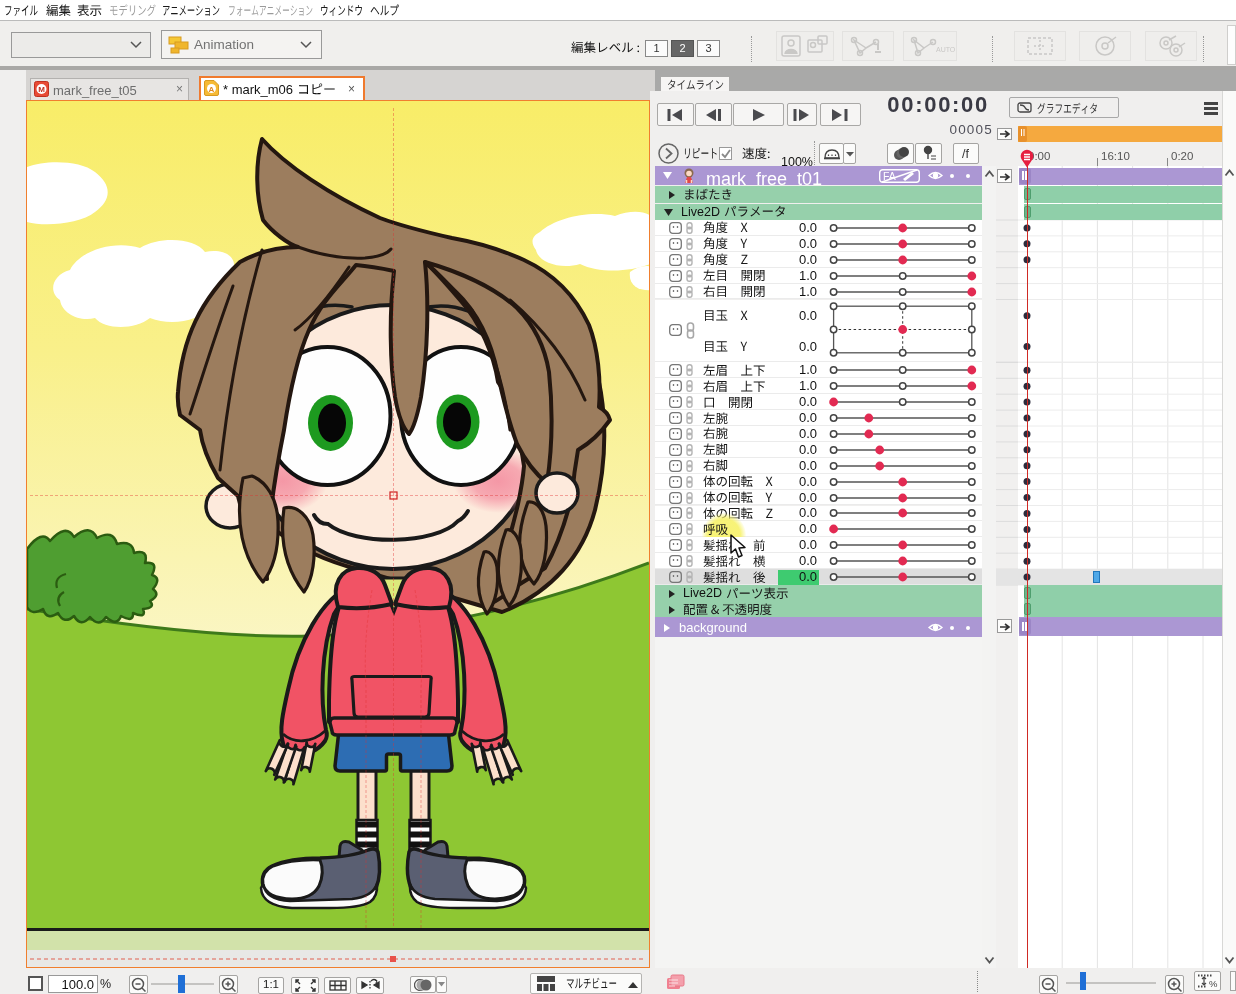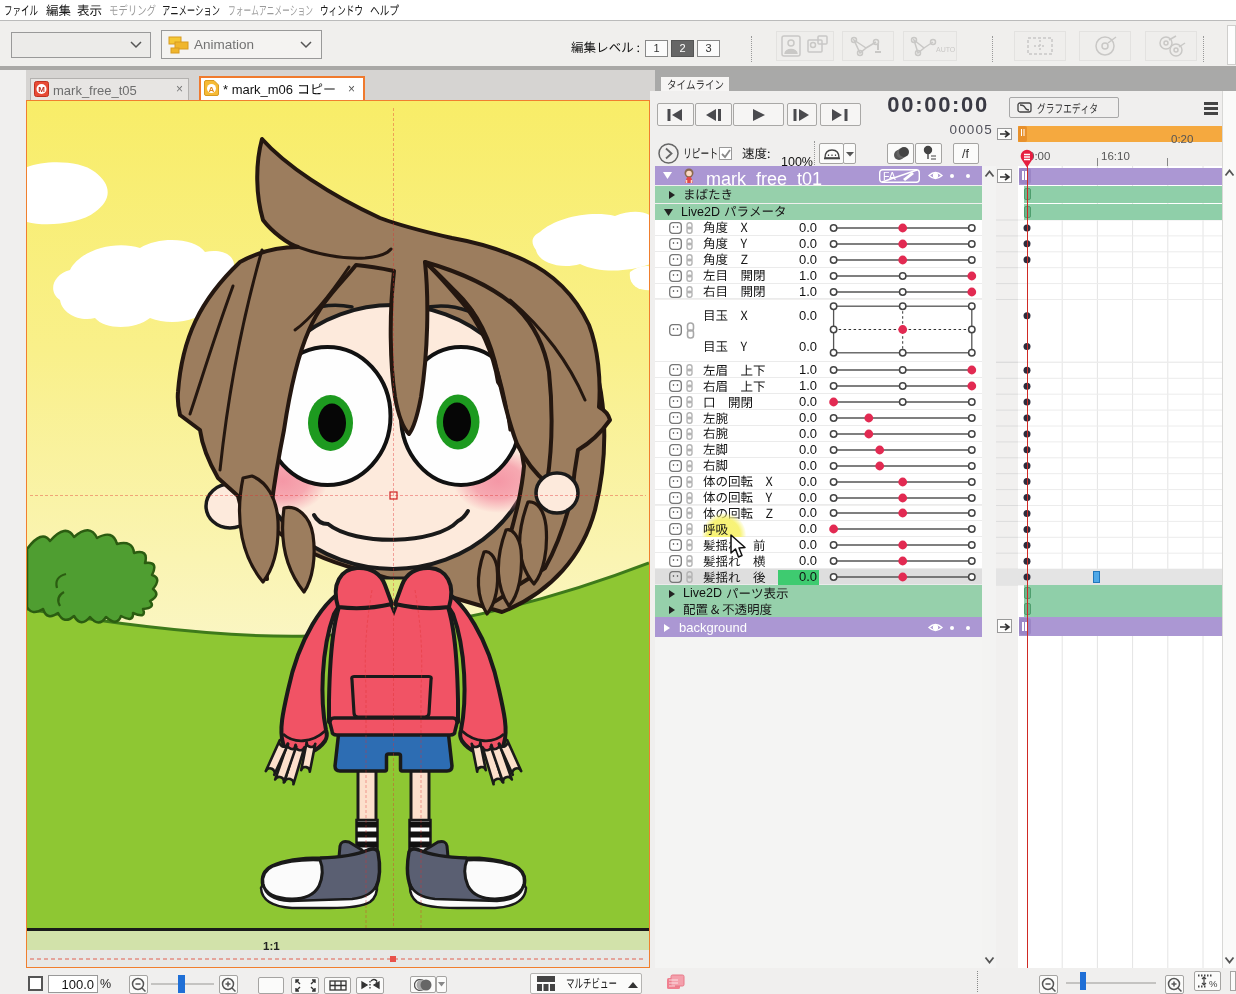--- a/index.html
+++ b/index.html
@@ -312,21 +312,21 @@
   </svg>
 <div class="abs" style="left:151px;top:983px;width:63px;height:2px;background:#c4c3c1"></div>
 <div class="abs" style="left:178px;top:975px;width:7px;height:18px;background:#1f6fd6"></div>
 <div class="abs" style="left:219px;top:975px;width:19px;height:19px;background:#fbfbfa;border:1px solid #a5a4a2;border-radius:2px"></div>
 <svg class="abs" style="left:221px;top:977px" width="16" height="16" fill="none" stroke="#555" stroke-width="1.5">
     <circle cx="7" cy="7" r="5.5"></circle>
     <path d="M4.5 7 h5 M7 4.5 v5"></path>
     <path d="M11 11 l3.5 3.5"></path>
   </svg>
 <div class="abs" style="left:258px;top:977px;width:26px;height:17px;background:#fbfbfa;border:1px solid #a5a4a2;border-radius:2px"></div>
-<div class="txt" style="left:263px;top:940px;font-size:11.5px;font-weight:bold;color:#222">1:1</div>
+<div class="txt" style="left:263px;top:978px;font-size:11.5px;font-weight:normal;color:#222">1:1</div>
 <div class="abs" style="left:291px;top:977px;width:28px;height:17px;background:#fbfbfa;border:1px solid #a5a4a2;border-radius:2px"></div>
 <svg class="abs" style="left:295px;top:979px" width="21" height="13" fill="none" stroke="#333" stroke-width="1.4">
     <path d="M1 4 V1 H4 M1 1 L5 5 M17 1 H20 V4 M20 1 L16 5 M20 9 V12 H17 M20 12 L16 8 M4 12 H1 V9 M1 12 L5 8"></path>
   </svg>
 <div class="abs" style="left:324px;top:977px;width:27px;height:17px;background:#fbfbfa;border:1px solid #a5a4a2;border-radius:2px"></div>
 <svg class="abs" style="left:329px;top:979px" width="18" height="13" fill="none" stroke="#333" stroke-width="1.3">
     <rect x="1" y="2" width="16" height="9"></rect>
     <path d="M6 2 V11 M12 2 V11 M1 6.5 H17"></path>
   </svg>
 <div class="abs" style="left:356px;top:977px;width:28px;height:17px;background:#fbfbfa;border:1px solid #a5a4a2;border-radius:2px"></div>
@@ -911,21 +911,21 @@
 <div class="abs" style="left:1204px;top:102px;width:14px;height:2.5px;background:#444;box-shadow:0 5px 0 #444, 0 10px 0 #444"></div>
 <div class="abs" style="left:997px;top:128px;width:15px;height:12px;background:#fdfdfc;border:1px solid #999"></div>
 <svg class="abs" style="left:999px;top:129px" width="12" height="10">
     <path d="M1 5 H9 M6 2 L10 5 L6 8" stroke="#333" stroke-width="1.6" fill="none"></path>
   </svg>
 <div class="abs" style="left:1018px;top:126px;width:204px;height:16px;background:#f5a93f"></div>
 <div class="abs" style="left:1018px;top:126px;width:9px;height:16px;background:#e8912c;border-radius:2px"></div>
 <div class="abs" style="left:1020.5px;top:129px;width:1.5px;height:7px;background:#fff;box-shadow:2.5px 0 0 #fff"></div>
 <div class="txt" style="left:1028px;top:150px;font-size:11.5px;color:#555">0:00</div>
 <div class="txt" style="left:1101px;top:150px;font-size:11.5px;color:#555">16:10</div>
-<div class="txt" style="left:1171px;top:133px;font-size:11.5px;color:#555">0:20</div>
+<div class="txt" style="left:1171px;top:150px;font-size:11.5px;color:#555">0:20</div>
 <div class="abs" style="left:1097px;top:158px;width:1px;height:8px;background:#888"></div>
 <div class="abs" style="left:1167px;top:158px;width:1px;height:8px;background:#888"></div>
 <svg class="abs" style="left:996px;top:166px" width="240" height="802">
     <path d="M66.2 0 V802" stroke="#e4e4e4" stroke-width="1"></path>
     <path d="M101.4 0 V802" stroke="#e4e4e4" stroke-width="1"></path>
     <path d="M136.6 0 V802" stroke="#e4e4e4" stroke-width="1"></path>
     <path d="M171.8 0 V802" stroke="#e4e4e4" stroke-width="1"></path>
     <path d="M207.0 0 V802" stroke="#e4e4e4" stroke-width="1"></path>
     <path d="M22 54.0 H226" stroke="#ececec" stroke-width="1"></path>
     <path d="M0 54.0 H22" stroke="#dcdcdc" stroke-width="1"></path>

